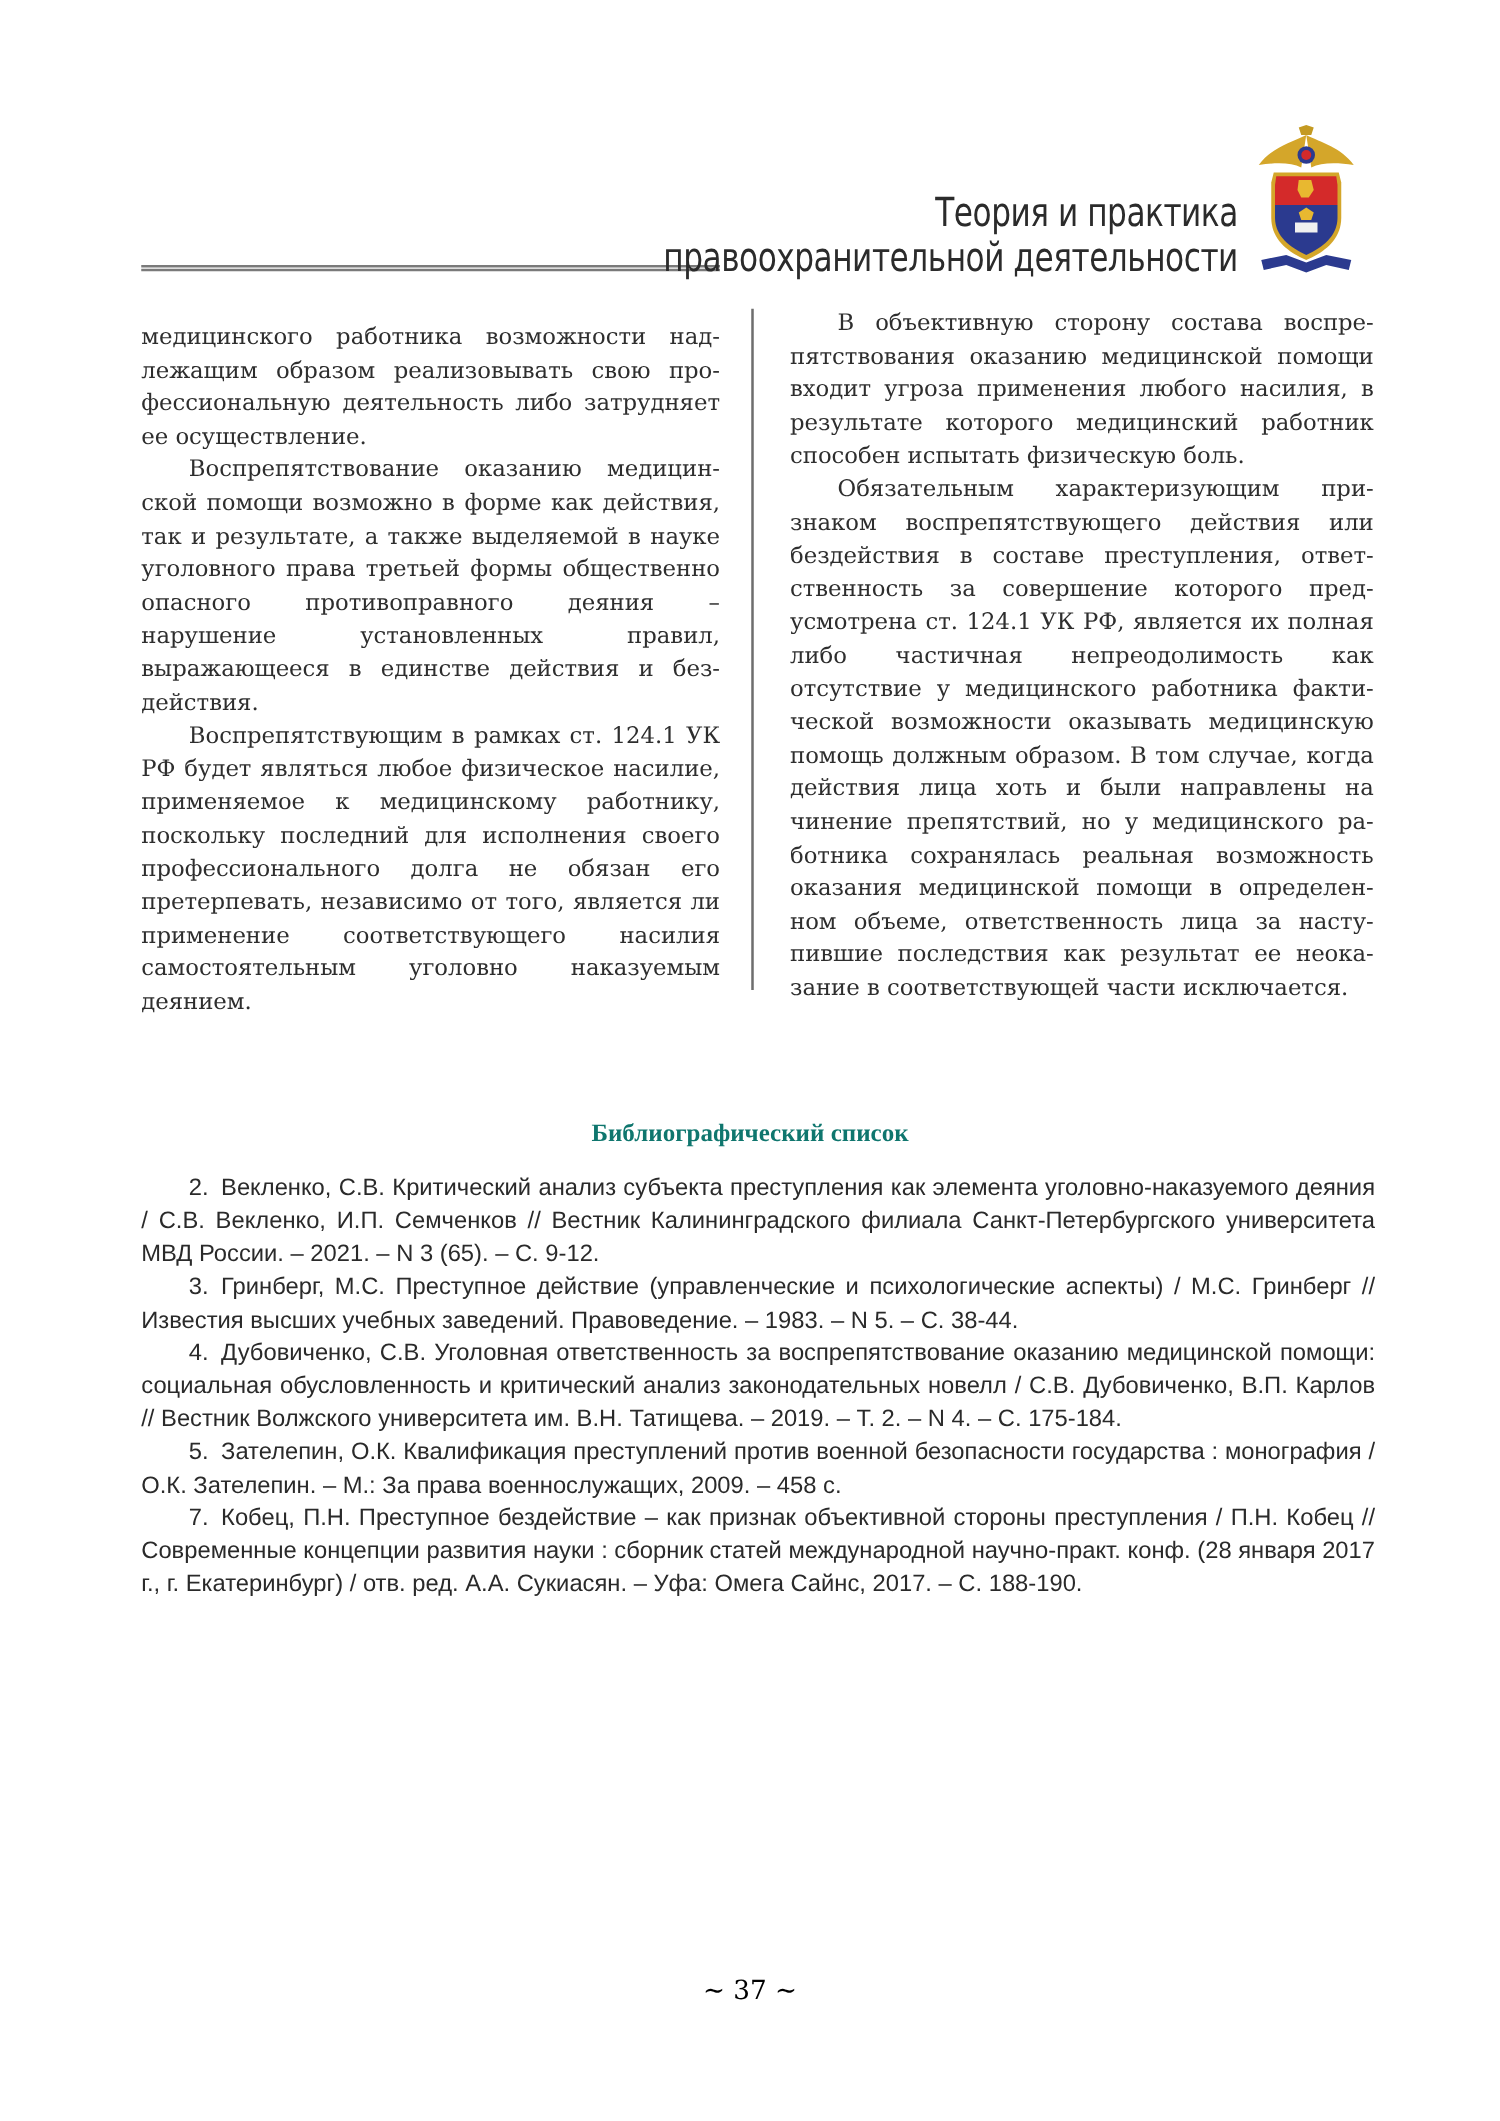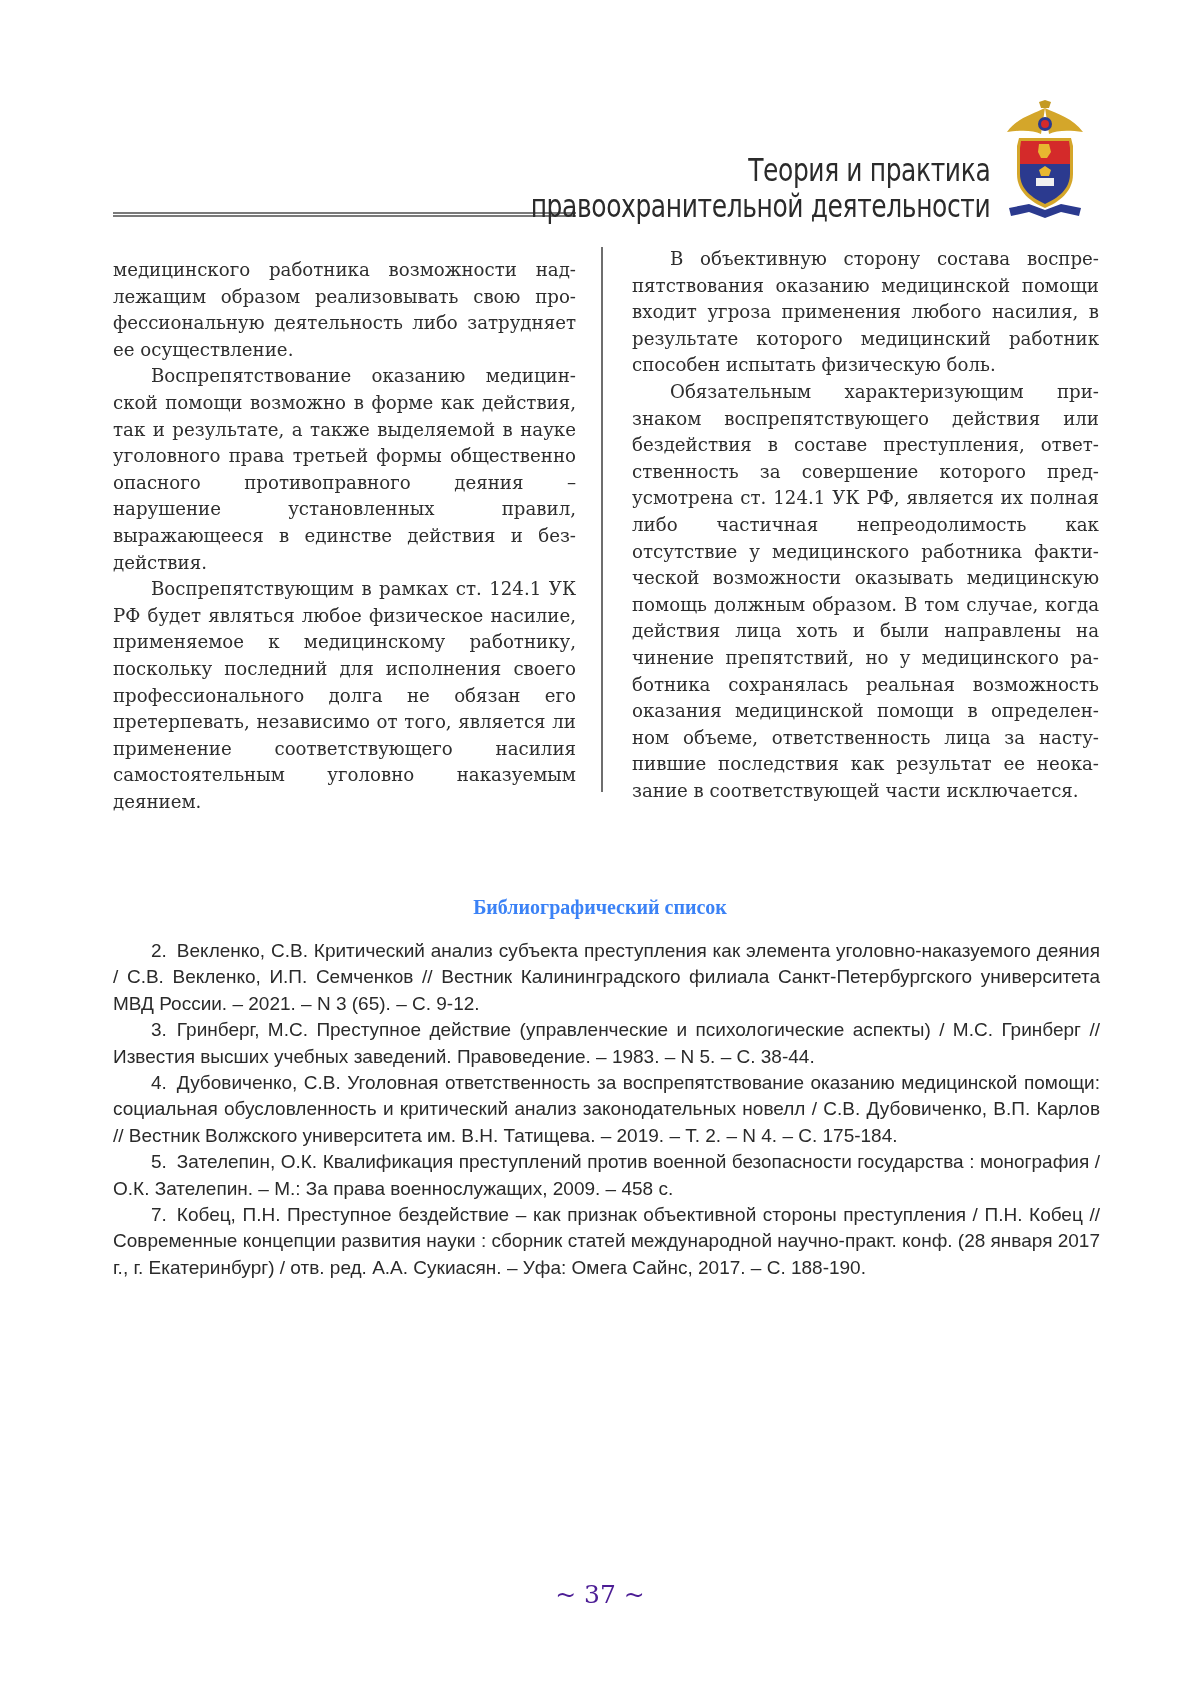--- a/index.html
+++ b/index.html
@@ -94,21 +94,21 @@
     
     .bib-title {
       position: absolute;
       left: 0;
       width: 1200px;
       top: 896px;
       text-align: center;
       font-family: "Liberation Serif", "DejaVu Serif", serif;
       font-weight: bold;
       font-size: 20px;
-      color: #3b82f6;
+      color: #0f766e;
     }
     .bib-list {
       position: absolute;
       left: 113px;
       top: 938px;
       width: 987px;
       font-family: "Liberation Sans", "DejaVu Sans", sans-serif;
       font-size: 19px;
       line-height: 26.4px;
       color: #2a2a2a;
@@ -124,22 +124,22 @@
       margin-right: 10px;
     }
 
     
     .page-number {
       position: absolute;
       left: 0;
       width: 1200px;
       top: 1580px;
       text-align: center;
-      font-size: 25px;
-      color: #4c1d95;
+      font-size: 21px;
+      color: #000000;
     }
   </style>
 </head>
 <body>
 
 <div class="header-rule"></div>
 
 <div class="header-title">
   <span class="line1">Теория и практика</span>
   <span class="line2">правоохранительной деятельности</span>

